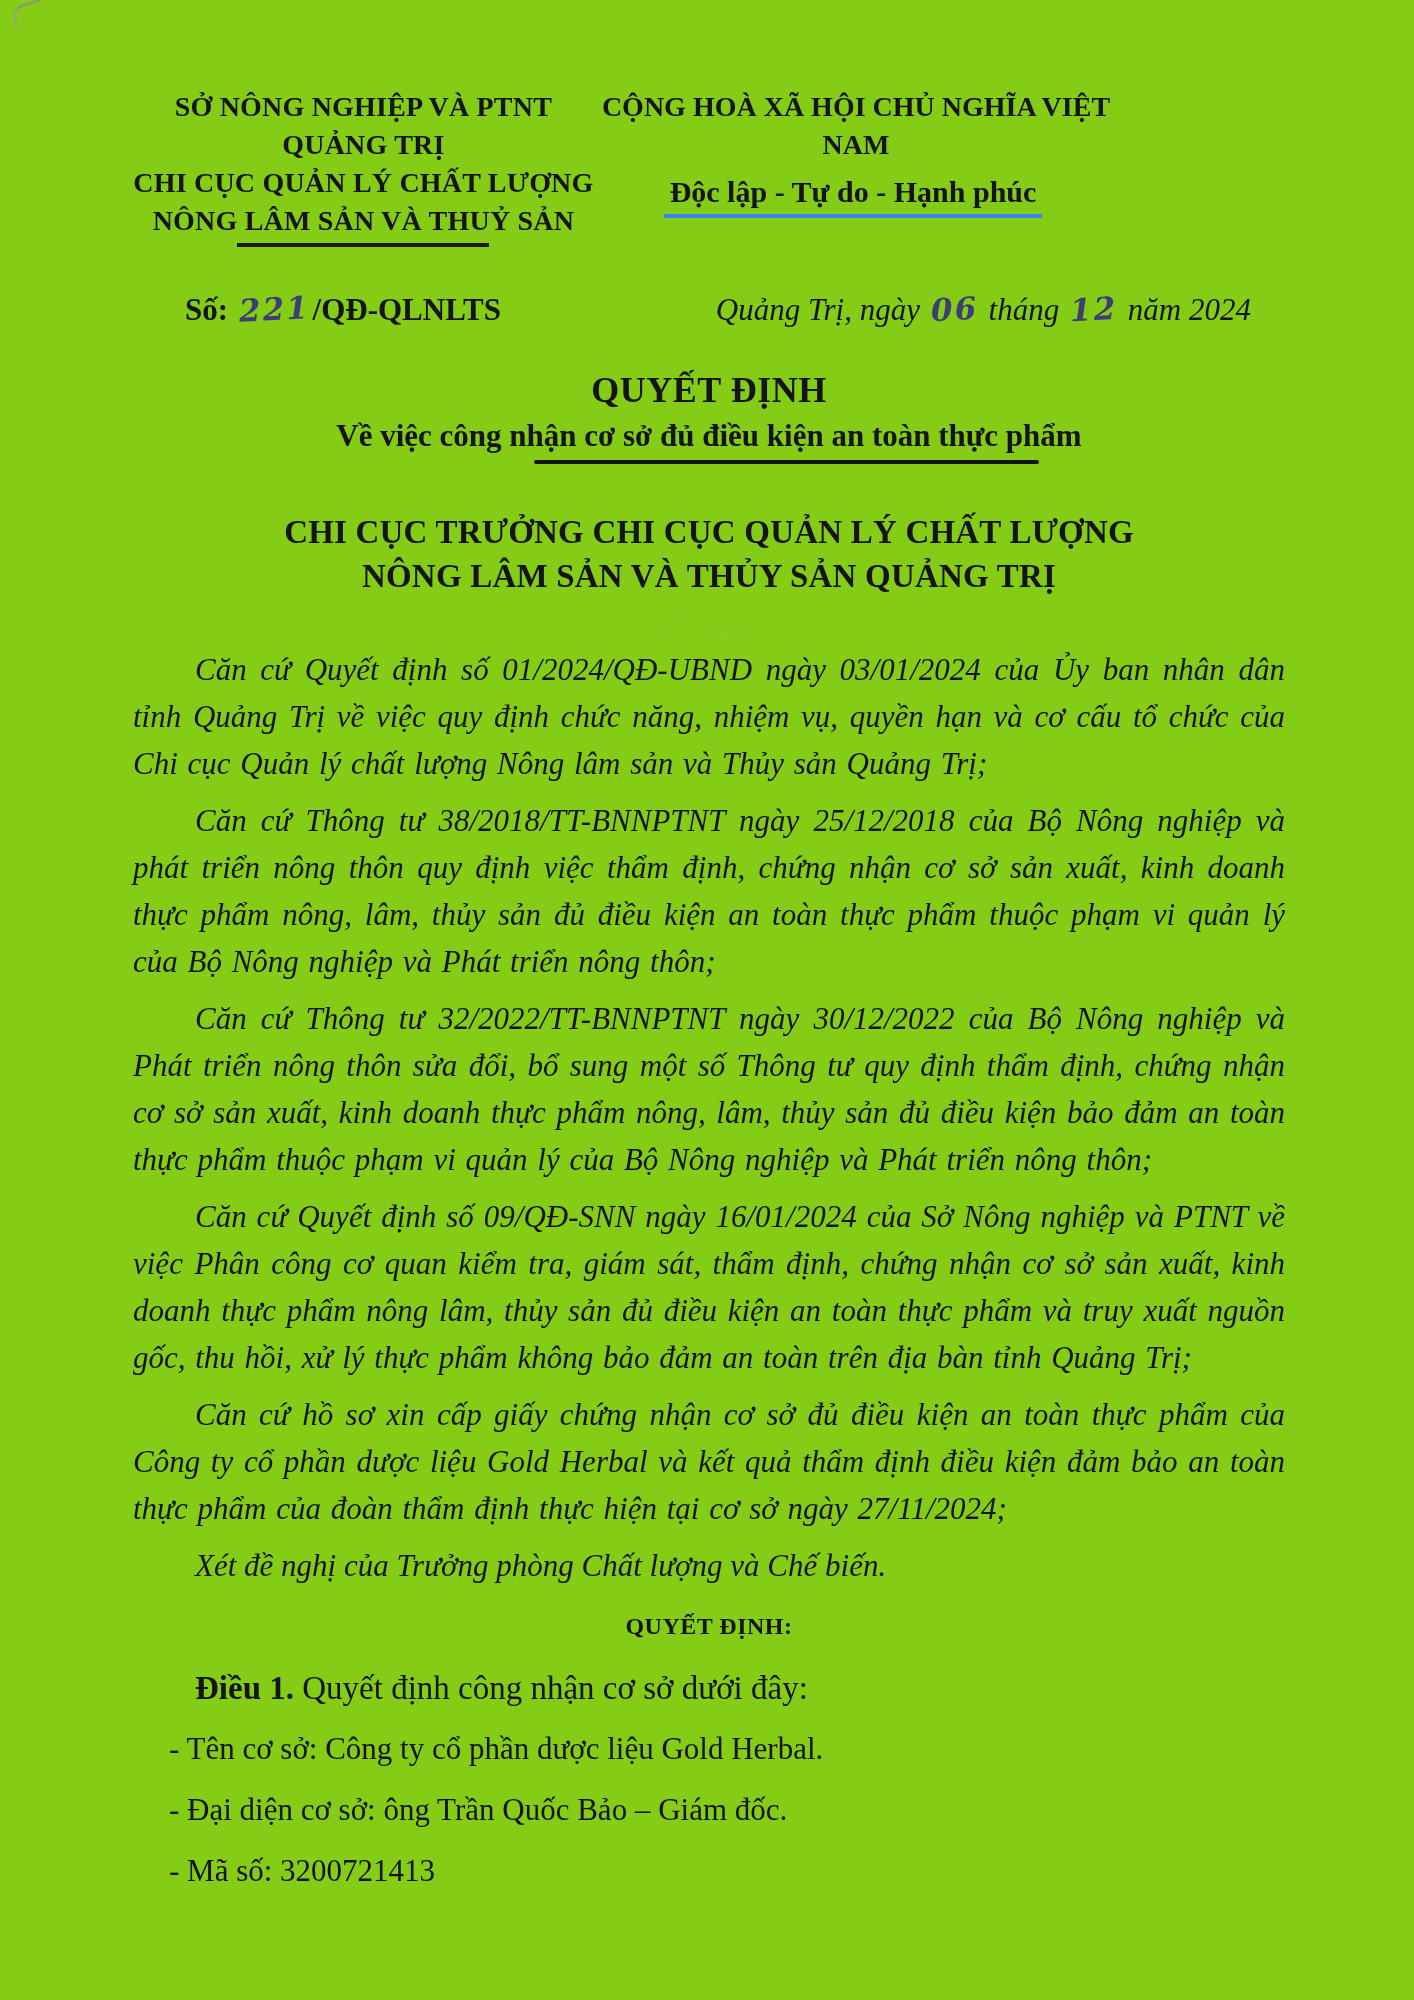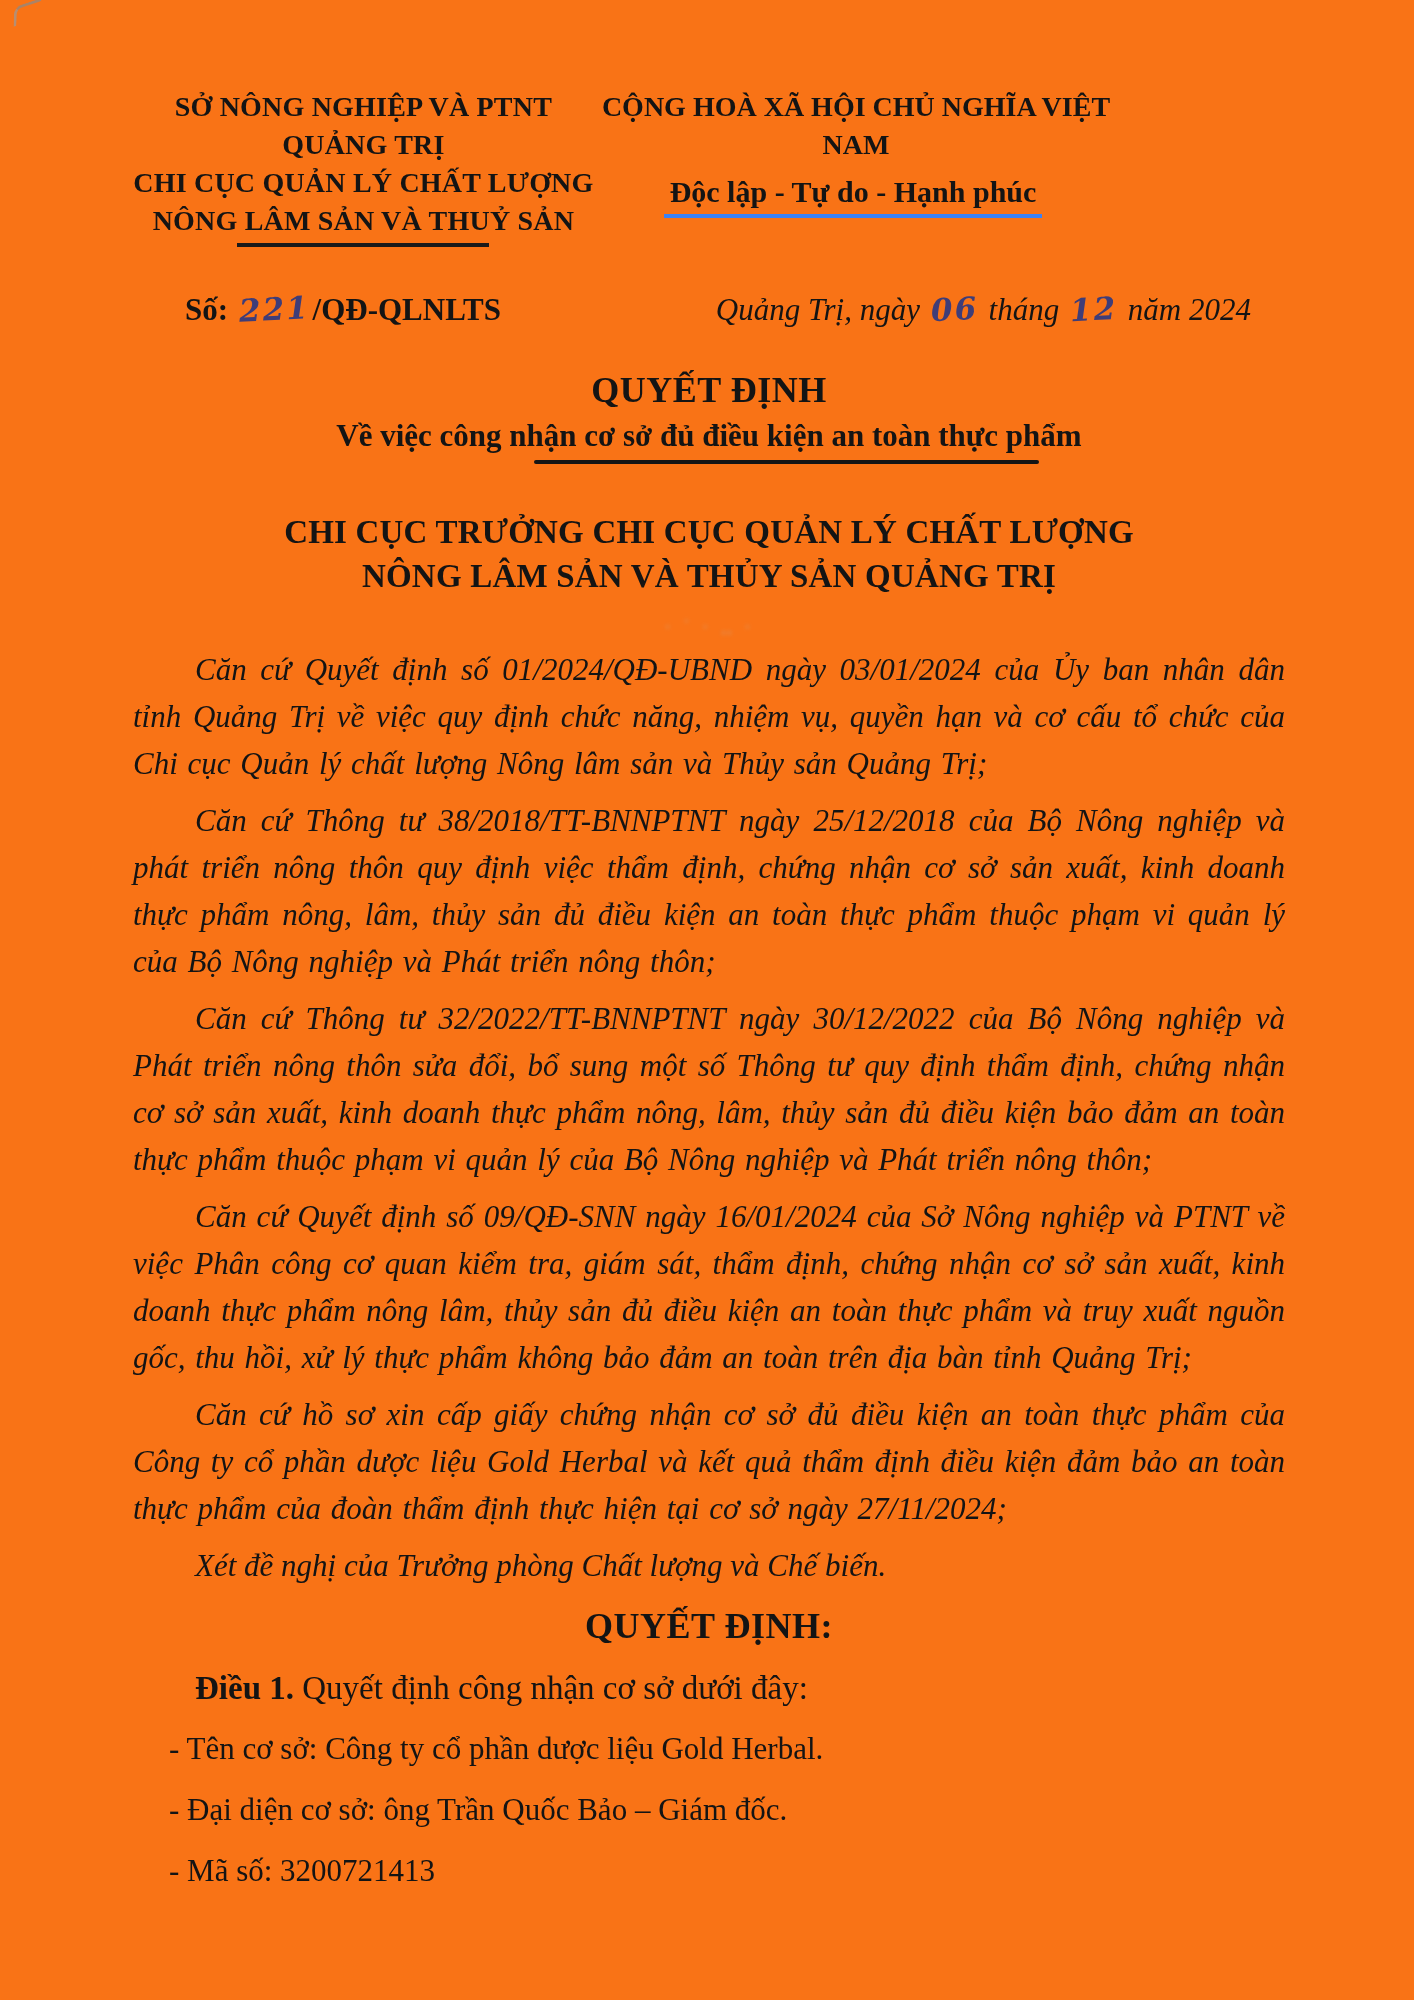--- a/index.html
+++ b/index.html
@@ -1,20 +1,20 @@
 <!DOCTYPE html>
 <html lang="vi"><head>
 <meta charset="utf-8">
 <style>
   html,body{margin:0;padding:0;background:#e8e8e8;}
   .page{
     position:relative;
     width:1414px;height:2000px;
     margin:0 auto;
-    background:#f97316;
+    background:#84cc16;
     font-family:"Liberation Serif", serif;
     color:#141414;
     overflow:hidden;
     box-shadow:0 0 6px rgba(0,0,0,.25);
   }
   .content{
     position:absolute;
     left:133px; top:0;
     width:1152px;
   }
@@ -140,21 +140,21 @@
     font-style:italic;
     font-size:31px;
     line-height:47px;
     text-indent:62px;
     margin:4px 0 0 0;
   }
   
   .decision-heading{
     text-align:center;
     font-weight:bold;
-    font-size:36px;
+    font-size:24px;
     margin-top:14px;
     line-height:46px;
     letter-spacing:.5px;
   }
   .article-intro{
     font-size:33px;
     line-height:46px;
     margin-top:16px;
     text-indent:62px;
   }

